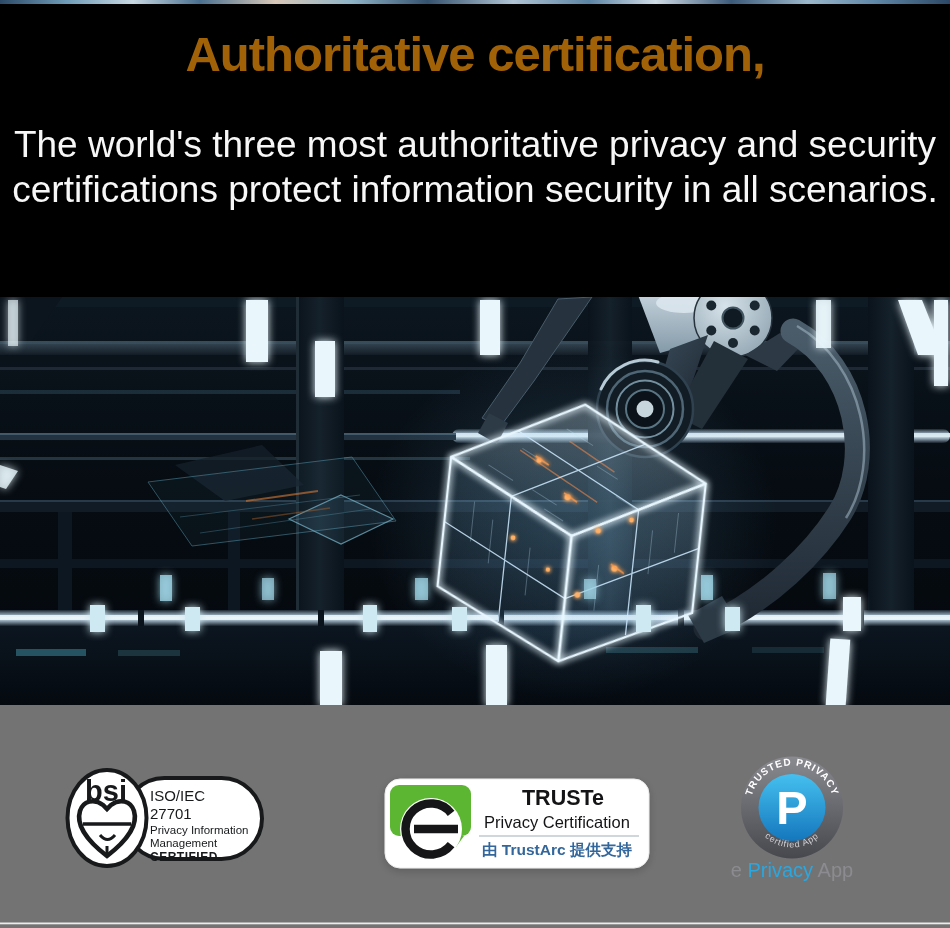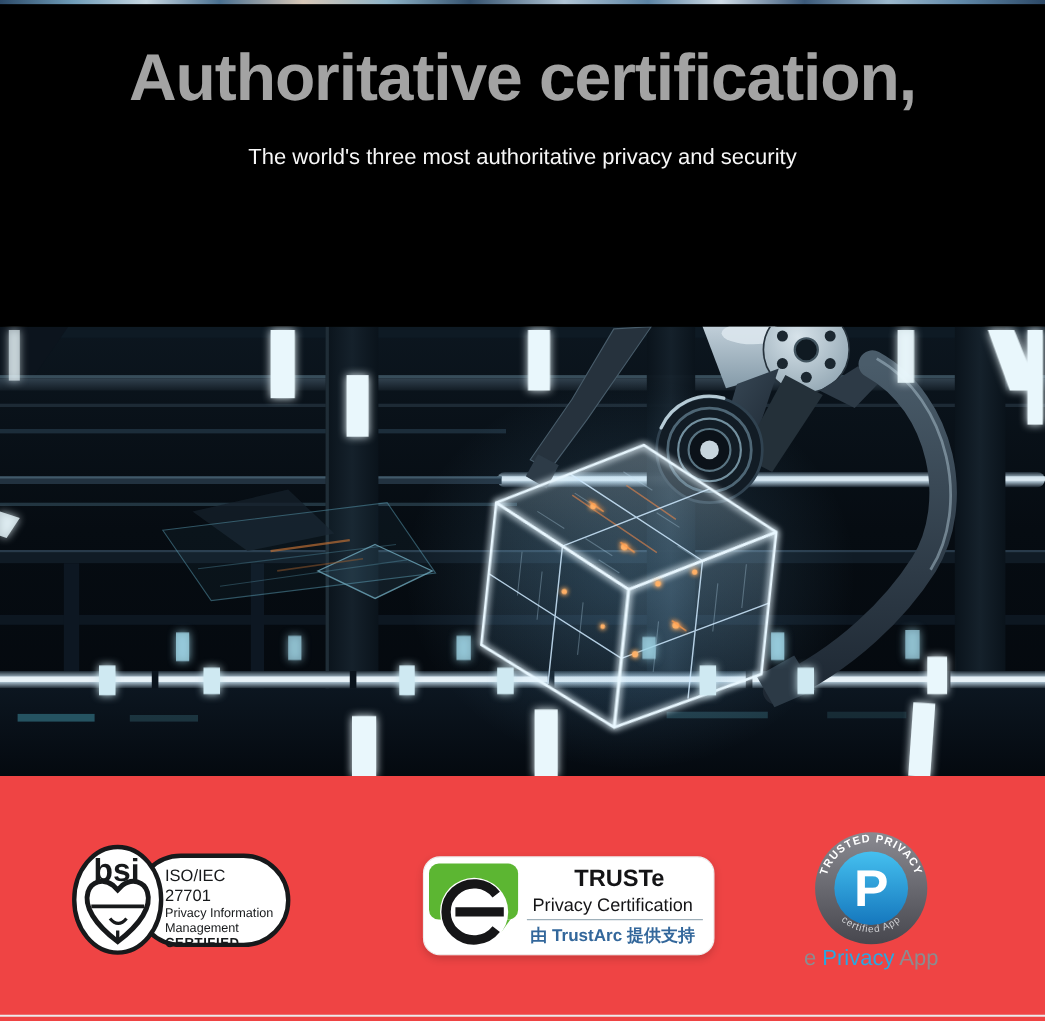--- a/index.html
+++ b/index.html
@@ -3,41 +3,42 @@
 <meta charset="utf-8">
 <style>
   html,body{margin:0;padding:0;background:#000;}
   #app{position:relative;width:950px;height:928px;overflow:hidden;background:#000;
        font-family:"Liberation Sans",sans-serif;}
   .top-sliver{position:absolute;top:0;left:0;width:950px;height:4px;
     background:linear-gradient(90deg,#2c4a68 0%,#6f9cb8 7%,#c8d8e2 14%,#4a7090 21%,
       #d8c8b8 29%,#8fb4c8 37%,#35526e 45%,#b0c4d4 54%,#5c84a4 62%,#d0dce6 69%,
       #3c5a7a 77%,#9cb8cc 85%,#6088a8 92%,#2c4866 100%);}
   .header{position:absolute;top:4px;left:0;width:950px;height:293px;background:#000;text-align:center;}
-  .title{padding-top:27px;font-weight:bold;font-size:60px;line-height:80px;
-    letter-spacing:-1px;color:#a3a3a3;}
-  .subtitle{margin-top:10px;font-size:20px;line-height:45px;color:#f7f7f7;font-weight:400;}
+  .title{padding-top:10px;font-weight:bold;font-size:49px;line-height:80px;
+    letter-spacing:-1px;color:#a16207;}
+  .subtitle{margin-top:28px;font-size:37px;line-height:45px;color:#f7f7f7;font-weight:400;}
   .hero{position:absolute;top:297px;left:0;width:950px;height:409px;}
   .hero svg{display:block;}
-  .footer{position:absolute;top:705px;left:0;width:950px;height:223px;background:#ef4444;}
+  .footer{position:absolute;top:705px;left:0;width:950px;height:223px;background:#737373;}
   svg text{font-family:"Liberation Sans",sans-serif;}
 </style>
 </head>
 <body>
 
 <div id="app">
 
   <div class="top-sliver"></div>
 
   <div class="header">
     <div class="title">
       <div>Authoritative certification,</div>
     </div>
     <div class="subtitle">
       <div>The world's three most authoritative privacy and security</div>
+      <div>certifications protect information security in all scenarios.</div>
     </div>
   </div>
 
   <div class="hero">
     <svg width="950" height="409" viewBox="0 0 950 409">
       <defs>
         <linearGradient id="bgGrad" x1="0" y1="0" x2="0" y2="1">
           <stop offset="0" stop-color="#0c161f"></stop>
             <stop offset="0.45" stop-color="#060c12"></stop>
             <stop offset="1" stop-color="#04080d"></stop>

